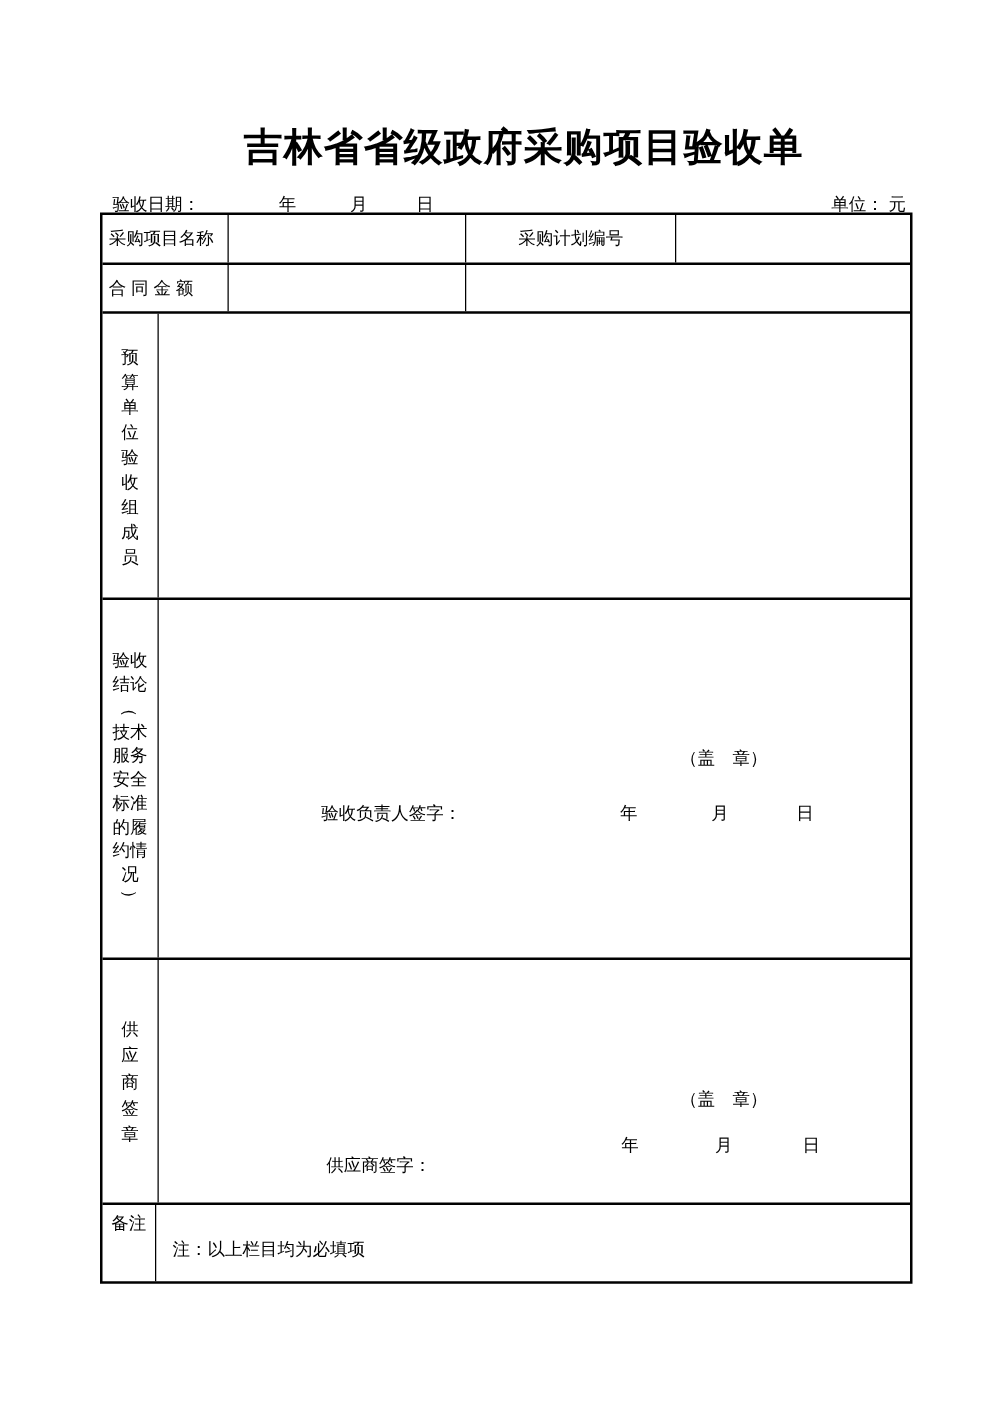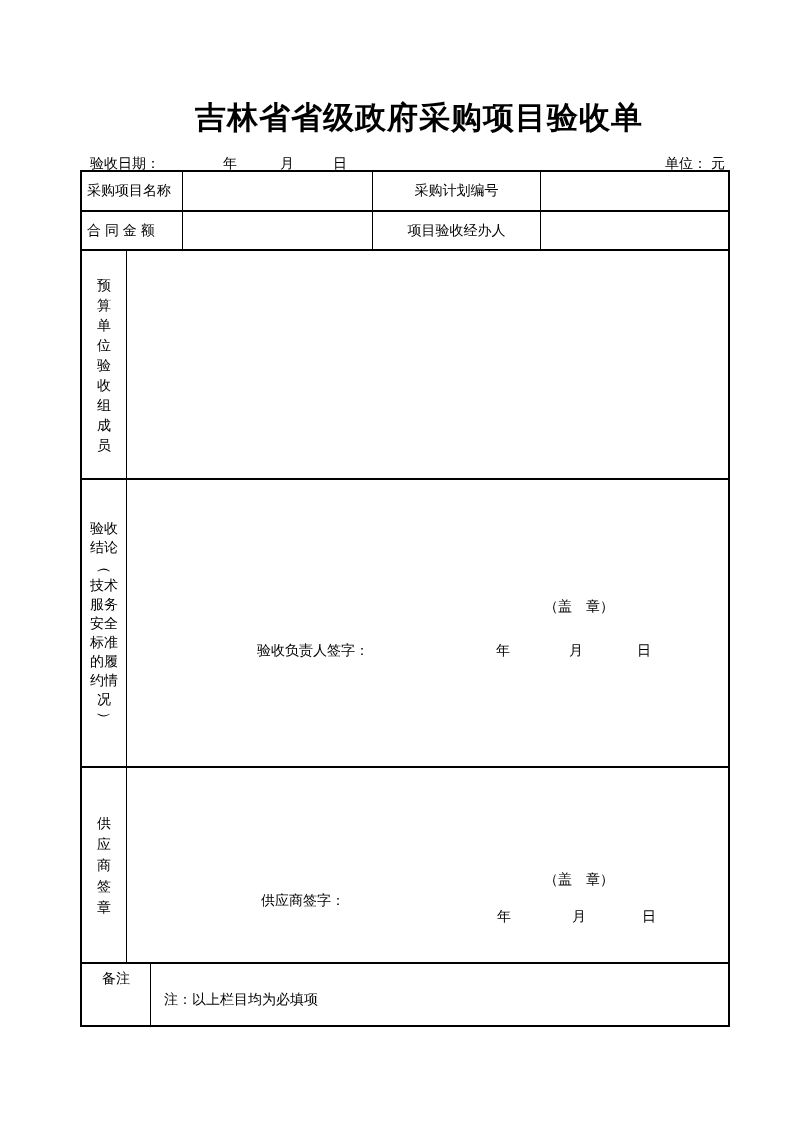--- a/index.html
+++ b/index.html
@@ -42,26 +42,26 @@
   .content{flex:1;position:relative;font-size:14px;}
   .content span{position:absolute;white-space:pre;}
 
   .rb2 .seal{left:417px;top:118px;}
   .rb2 .sig{left:130px;top:162px;}
   .rb2 .yy{left:369px;top:162px;}
   .rb2 .mm{left:442px;top:162px;}
   .rb2 .dd{left:510px;top:162px;}
 
   .rb3 .seal{left:417px;top:103px;}
-  .rb3 .sig{left:134px;top:124px;}
+  .rb3 .sig{left:134px;top:156px;}
   .rb3 .yy{left:370px;top:140px;}
   .rb3 .mm{left:445px;top:140px;}
   .rb3 .dd{left:515px;top:140px;}
 
-  .remarks-label{width:69px;border-right:1px solid #000;text-align:center;font-size:14px;
+  .remarks-label{width:43px;border-right:1px solid #000;text-align:center;font-size:14px;
                  padding-top:6px;box-sizing:border-box;}
   .remarks-content{flex:1;font-size:14px;padding:27px 0 0 13px;box-sizing:border-box;}
 </style>
 </head>
 <body>
 
 <div class="page">
 
   <div class="title">吉林省省级政府采购项目验收单</div>
 
@@ -79,21 +79,20 @@
     <div class="row" style="height:40px">
       <div class="cell c-label1"><span>采购项目名称</span></div>
       <div class="cell c-val1"></div>
       <div class="cell c-label2"><span>采购计划编号</span></div>
       <div class="cell c-val2"></div>
     </div>
 
     <div class="row" style="height:39px">
       <div class="cell c-label1"><span>合 同 金 额</span></div>
       <div class="cell c-val1"></div>
-      <div class="cell c-label2"><span>项目验收经办人</span></div>
       <div class="cell c-val2"></div>
     </div>
 
     <div class="row" style="height:229px">
       <div class="cell vlabel vl-b1">
         <span>预</span>
         <span>算</span>
         <span>单</span>
         <span>位</span>
         <span>验</span>

